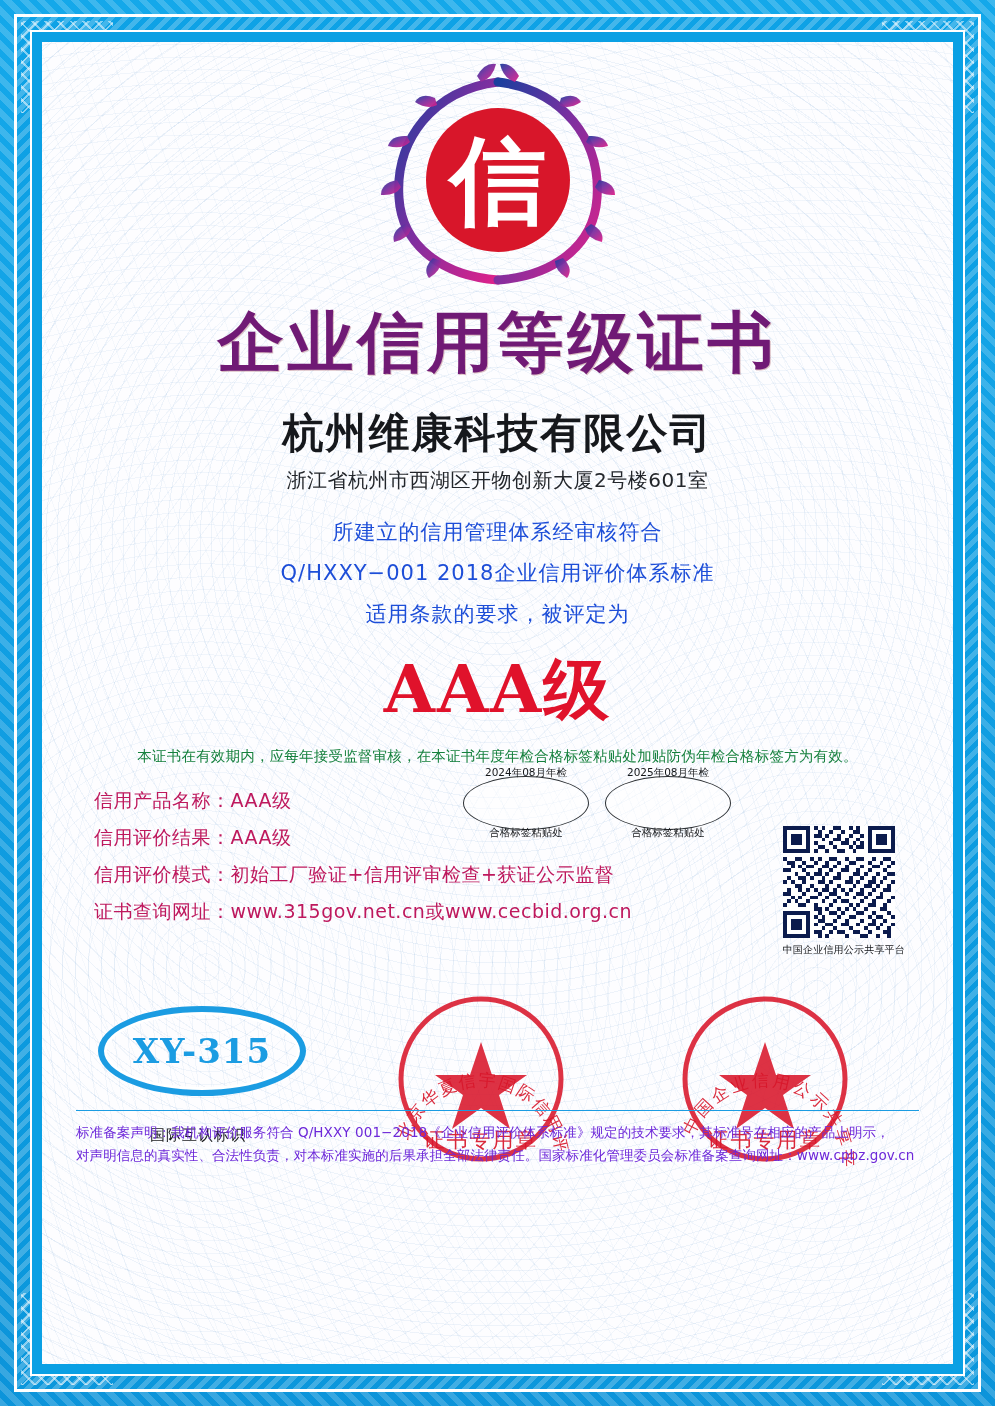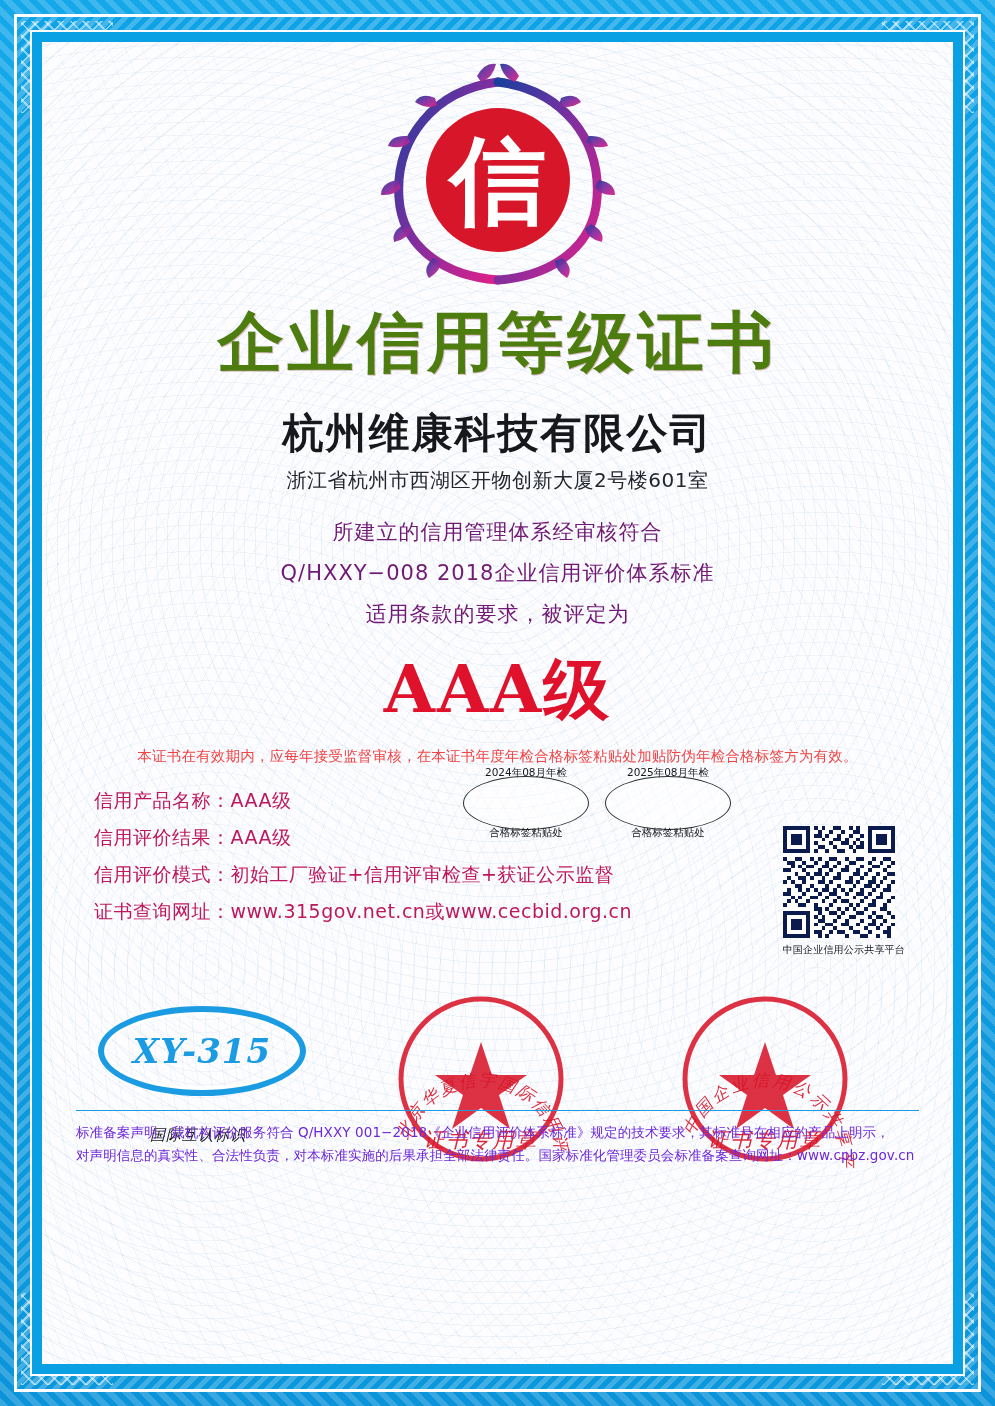--- a/index.html
+++ b/index.html
@@ -60,36 +60,36 @@
   .c-tl{left:4px;top:4px;} .c-tr{right:4px;top:4px;}
   .c-bl{left:4px;bottom:4px;} .c-br{right:4px;bottom:4px;}
 
   .content{position:relative;z-index:3;padding:0 34px;text-align:center;}
 
   
   .emblem{margin:20px auto 6px;width:250px;height:230px;position:relative;}
   .emblem svg{display:block;}
 
   .main-title{
-    font-size:66px;font-weight:bold;color:#4d7c0f;
+    font-size:66px;font-weight:bold;color:#701a75;
     letter-spacing:4px;margin:2px 0 10px;
     font-family:Liberation Sans, sans-serif;
     text-shadow:1px 1px 0 rgba(120,0,10,.25);
   }
   .company{
     font-size:41px;font-weight:bold;color:#16181c;letter-spacing:2px;margin:18px 0 6px;
   }
   .address{font-size:20px;color:#23262b;margin:6px 0 18px;letter-spacing:.5px;}
-  .stmt{font-size:21px;color:#701a75;line-height:1.95;letter-spacing:1px;}
+  .stmt{font-size:21px;color:#1d4ed8;line-height:1.95;letter-spacing:1px;}
   .grade{
     font-size:66px;font-weight:bold;color:#e0122b;margin:10px 0 6px;letter-spacing:2px;
     font-family:"DejaVu Serif","Liberation Serif",serif;
   }
   .note{
-    font-size:14.5px;color:#ef4444;margin:12px 14px 12px;letter-spacing:.2px;
+    font-size:14.5px;color:#15803d;margin:12px 14px 12px;letter-spacing:.2px;
   }
 
   
   .details{
     text-align:left;margin:16px 0 0 18px;position:relative;
   }
   .drow{font-size:19px;color:#be185d;line-height:1.95;letter-spacing:.5px;}
 
   
   .year-stamps{position:absolute;right:188px;top:-6px;display:flex;gap:16px;}
@@ -97,21 +97,21 @@
     width:124px;height:52px;border:1px solid #2b2f33;border-radius:50%;
     display:flex;flex-direction:column;align-items:center;justify-content:center;
     font-size:10.5px;color:#15171a;line-height:1.5;background:rgba(255,255,255,.5);gap:44px;
   }
   
   .qr-wrap{position:absolute;right:14px;top:44px;text-align:center;}
   .qr{width:112px;height:112px;display:block;}
   .qr-cap{font-size:10px;color:#15171a;margin-top:5px;letter-spacing:.2px;}
 
   
-  .marks{position:relative;height:200px;margin-top:54px;font-style:italic;}
+  .marks{position:relative;height:200px;margin-top:54px;}
   .xy{
     position:absolute;left:22px;top:22px;width:200px;text-align:center;
   }
   .xy-oval{
     width:196px;height:78px;border:6px solid #1b9ce2;border-radius:50%;
     display:flex;align-items:center;justify-content:center;
     box-shadow:inset 0 0 0 3px #fff;
   }
   .xy-text{font-size:34px;font-weight:bold;color:#1b9ce2;letter-spacing:1px;font-family:"DejaVu Serif","Liberation Serif",serif;}
   .xy-cap{font-size:15px;color:#15171a;margin-top:30px;letter-spacing:1px;}
@@ -175,21 +175,21 @@
           <text x="125" y="152" text-anchor="middle" font-size="96" font-weight="bold" fill="#ffffff" font-family="DejaVu Sans, Liberation Sans, sans-serif">信</text>
         </svg>
       </div>
 
       <div class="main-title">企业信用等级证书</div>
 
       <div class="company">杭州维康科技有限公司</div>
       <div class="address">浙江省杭州市西湖区开物创新大厦2号楼601室</div>
 
       <div class="stmt">所建立的信用管理体系经审核符合</div>
-      <div class="stmt">Q/HXXY−008 2018企业信用评价体系标准</div>
+      <div class="stmt">Q/HXXY−001 2018企业信用评价体系标准</div>
       <div class="stmt">适用条款的要求，被评定为</div>
 
       <div class="grade">AAA级</div>
 
       <div class="note">本证书在有效期内，应每年接受监督审核，在本证书年度年检合格标签粘贴处加贴防伪年检合格标签方为有效。</div>
 
       <div class="details">
         <div class="drow"><span>信用产品名称：</span><span>AAA级</span></div>
         <div class="drow"><span>信用评价结果：</span><span>AAA级</span></div>
         <div class="drow"><span>信用评价模式：</span><span>初始工厂验证+信用评审检查+获证公示监督</span></div>

